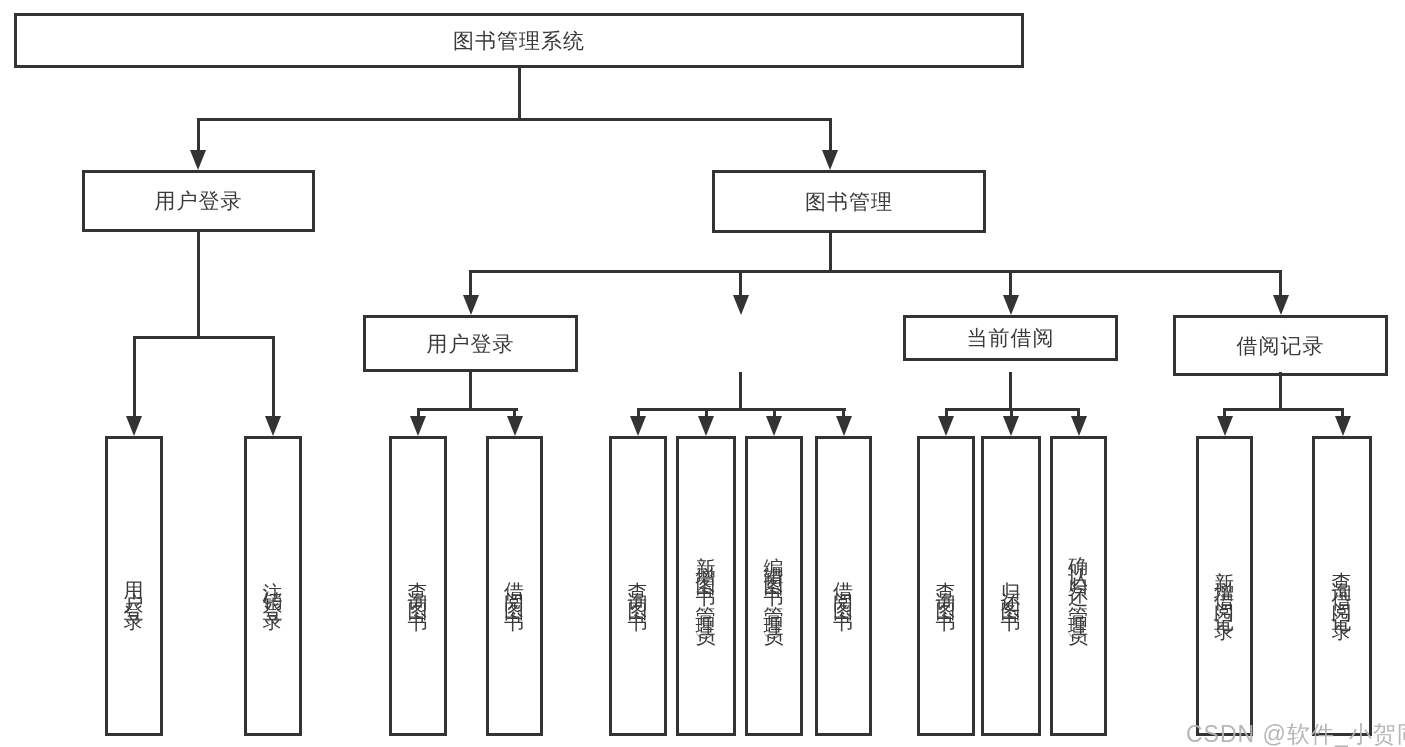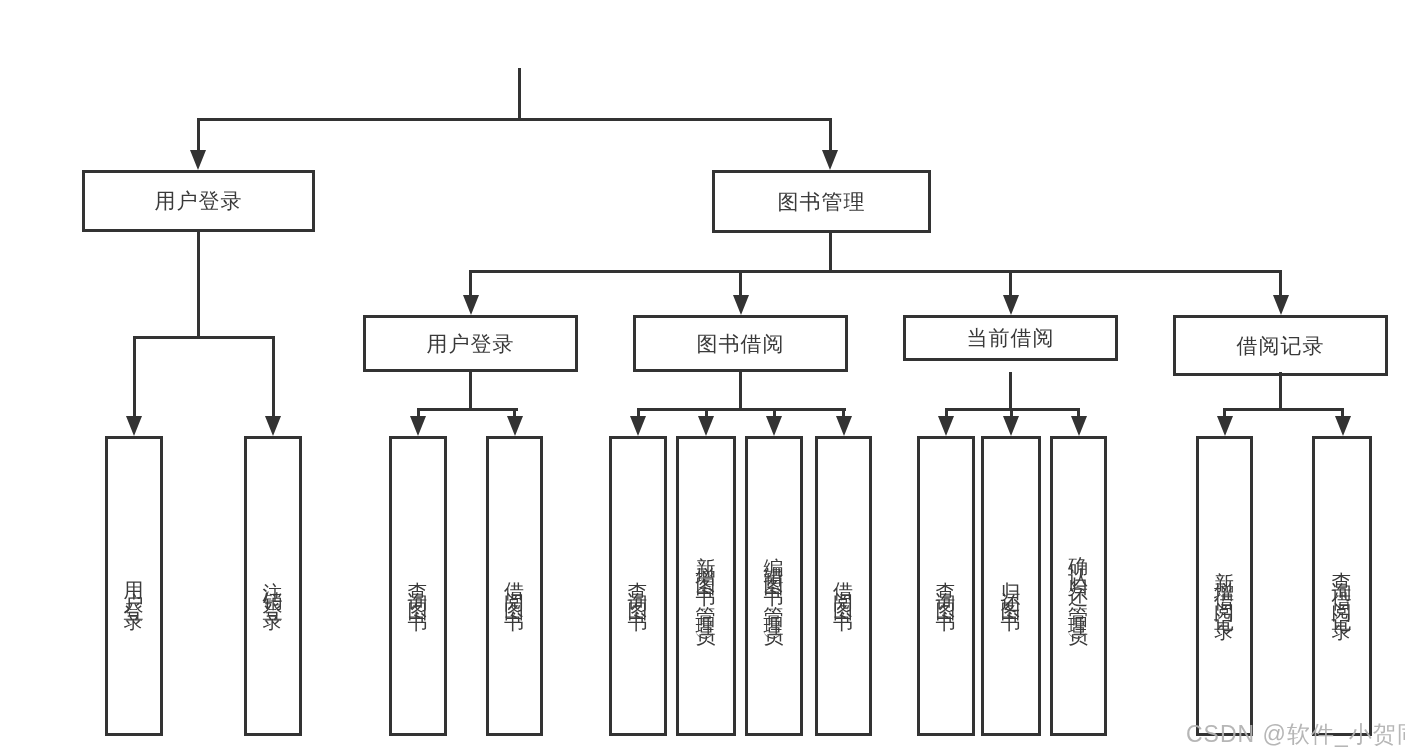--- a/index.html
+++ b/index.html
@@ -34,32 +34,35 @@
   .watermark{
     position:absolute;left:1186px;top:719px;z-index:10;
     font-size:23px;letter-spacing:1px;color:rgba(178,178,178,0.95);white-space:nowrap;
   }
 </style>
 </head>
 <body>
 
 <div id="canvas">
 
+  <div class="bx" style="left:14px;top:13px;width:1010px;height:55px">
+    <span>图书管理系统</span>
+  </div>
 
   <div class="vl" style="left:517.5px;top:68px;height:53px"></div>
   <div class="hl" style="left:196.5px;top:118px;width:635px"></div>
   <div class="vl" style="left:196.5px;top:118px;height:36px"></div>
   <div class="ar" style="left:190px;top:150px"></div>
   <div class="vl" style="left:828.5px;top:118px;height:36px"></div>
   <div class="ar" style="left:822px;top:150px"></div>
 
   <div class="bx" style="left:82px;top:170px;width:233px;height:62px">
     <span>用户登录</span>
   </div>
-  <div class="bx" style="left:712px;top:170px;width:219px;height:63px">
+  <div class="bx" style="left:712px;top:170px;width:274px;height:63px">
     <span>图书管理</span>
   </div>
 
   <div class="vl" style="left:196.5px;top:232px;height:107px"></div>
   <div class="hl" style="left:132.5px;top:336px;width:142px"></div>
   <div class="vl" style="left:132.5px;top:336px;height:82px"></div>
   <div class="ar" style="left:126px;top:416px"></div>
   <div class="vl" style="left:271.5px;top:336px;height:82px"></div>
   <div class="ar" style="left:265px;top:416px"></div>
 
@@ -69,23 +72,20 @@
   <div class="ar" style="left:462.5px;top:295px"></div>
   <div class="vl" style="left:739px;top:270px;height:29px"></div>
   <div class="ar" style="left:732.5px;top:295px"></div>
   <div class="vl" style="left:1009px;top:270px;height:29px"></div>
   <div class="ar" style="left:1002.5px;top:295px"></div>
   <div class="vl" style="left:1279px;top:270px;height:29px"></div>
   <div class="ar" style="left:1272.5px;top:295px"></div>
 
   <div class="bx" style="left:363px;top:315px;width:215px;height:57px">
     <span>用户登录</span>
-  </div>
-  <div class="bx" style="left:633px;top:315px;width:215px;height:57px">
-    <span>图书借阅</span>
   </div>
   <div class="bx" style="left:903px;top:315px;width:215px;height:46px">
     <span>当前借阅</span>
   </div>
   <div class="bx" style="left:1173px;top:315px;width:215px;height:61px">
     <span>借阅记录</span>
   </div>
 
   <div class="vl" style="left:469px;top:372px;height:39px"></div>
   <div class="hl" style="left:416.5px;top:408px;width:101px"></div>

